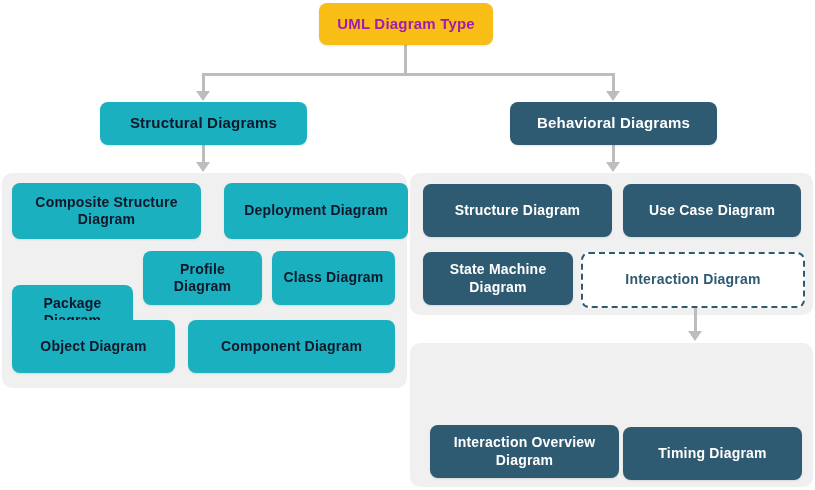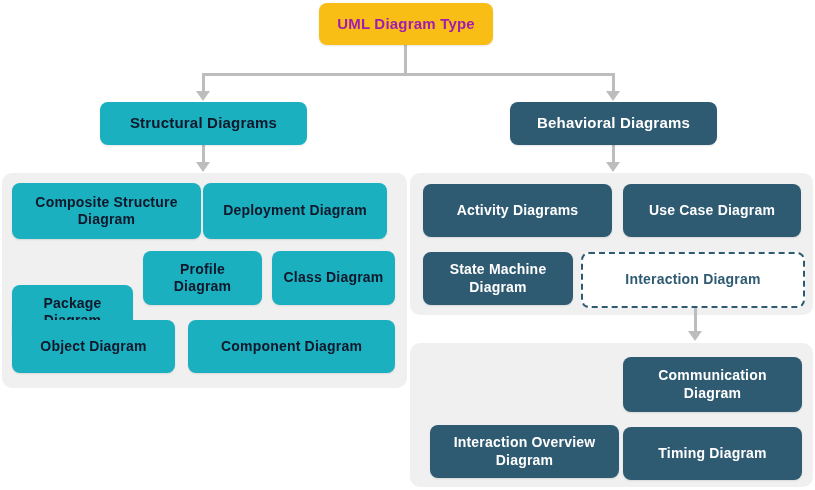--- a/index.html
+++ b/index.html
@@ -81,29 +81,28 @@
   <div class="arrowhead" style="left:606px;top:162px;"></div>
   <div class="line" style="left:694px;top:308px;width:3px;height:25px;"></div>
   <div class="arrowhead" style="left:688px;top:331px;"></div>
 
   <div class="node root" style="left:319px;top:3px;width:174px;height:42px;">UML Diagram Type</div>
 
   <div class="node teal l2" style="left:100px;top:102px;width:207px;height:43px;">Structural Diagrams</div>
   <div class="node navy l2" style="left:510px;top:102px;width:207px;height:43px;">Behavioral Diagrams</div>
 
   <div class="node teal leaf" style="left:12px;top:183px;width:189px;height:56px;">Composite Structure Diagram</div>
-  <div class="node teal leaf" style="left:203px;top:183px;width:184px;height:56px;">Deployment Diagram</div>
+  <div class="node teal leaf" style="left:224px;top:183px;width:184px;height:56px;">Deployment Diagram</div>
   <div class="node teal leaf" style="left:12px;top:251px;width:121px;height:54px;margin-top:34px;">Package Diagram</div>
   <div class="node teal leaf" style="left:143px;top:251px;width:119px;height:54px;">Profile Diagram</div>
   <div class="node teal leaf" style="left:272px;top:251px;width:123px;height:54px;">Class Diagram</div>
   <div class="node teal leaf" style="left:12px;top:320px;width:163px;height:53px;">Object Diagram</div>
   <div class="node teal leaf" style="left:188px;top:320px;width:207px;height:53px;">Component Diagram</div>
 
-  <div class="node navy leaf" style="left:423px;top:184px;width:189px;height:53px;">Activity Diagrams</div>
+  <div class="node navy leaf" style="left:423px;top:184px;width:189px;height:53px;">Structure Diagram</div>
   <div class="node navy leaf" style="left:623px;top:184px;width:178px;height:53px;">Use Case Diagram</div>
   <div class="node navy leaf" style="left:423px;top:252px;width:150px;height:53px;">State Machine Diagram</div>
   <div class="node dashed leaf" style="left:581px;top:252px;width:224px;height:56px;">Interaction Diagram</div>
 
-  <div class="node navy leaf" style="left:623px;top:357px;width:179px;height:55px;">Communication Diagram</div>
   <div class="node navy leaf" style="left:430px;top:425px;width:189px;height:53px;">Interaction Overview Diagram</div>
   <div class="node navy leaf" style="left:623px;top:427px;width:179px;height:53px;">Timing Diagram</div>
 
 </div>
 
 </body></html>

